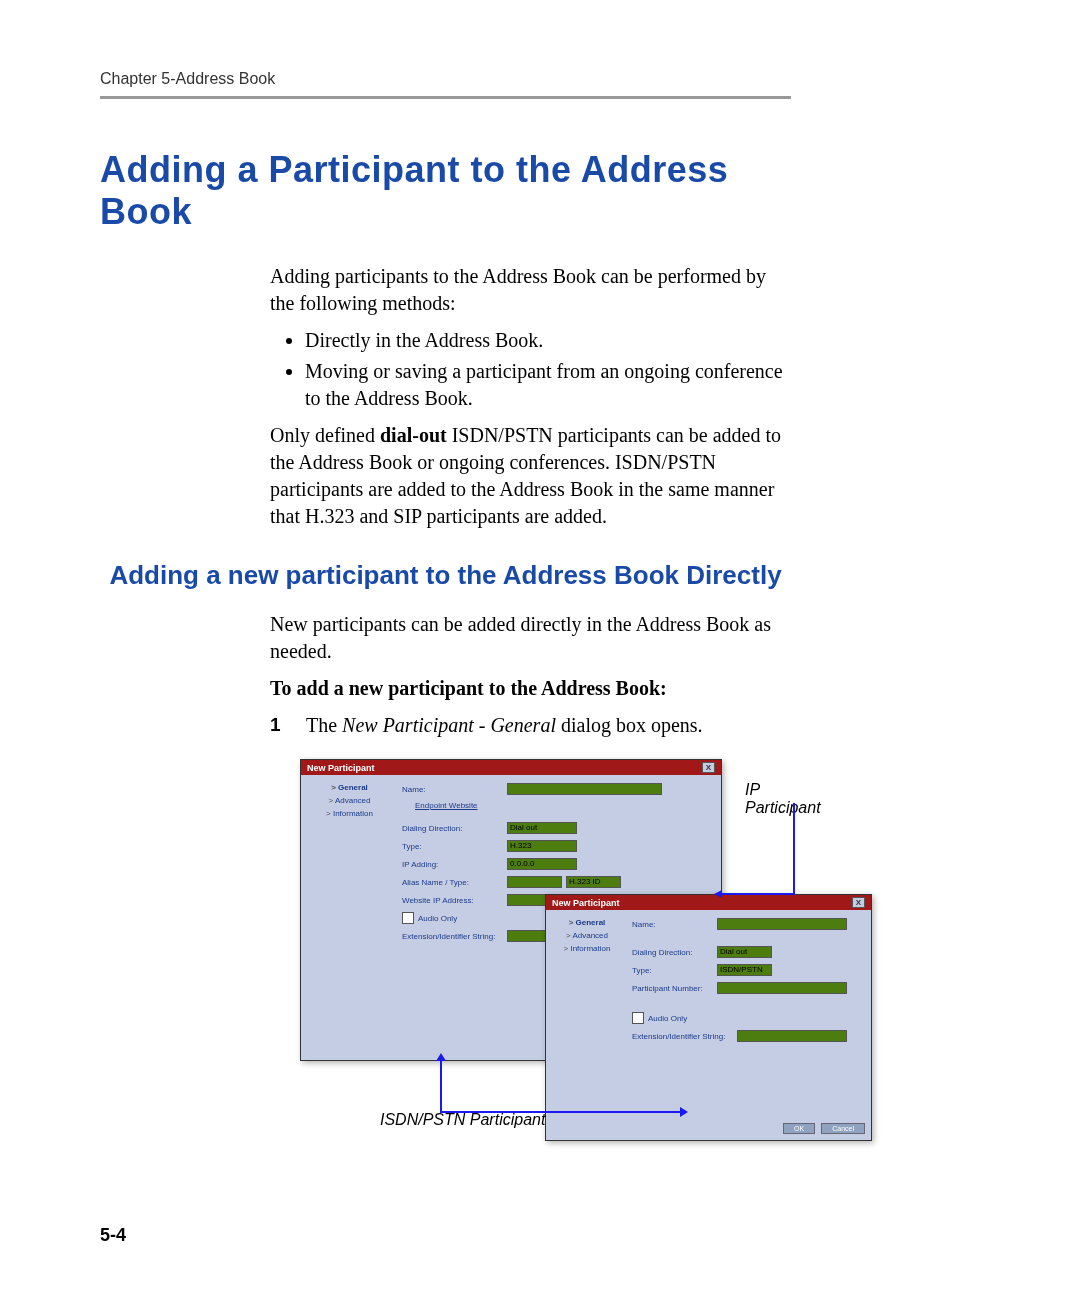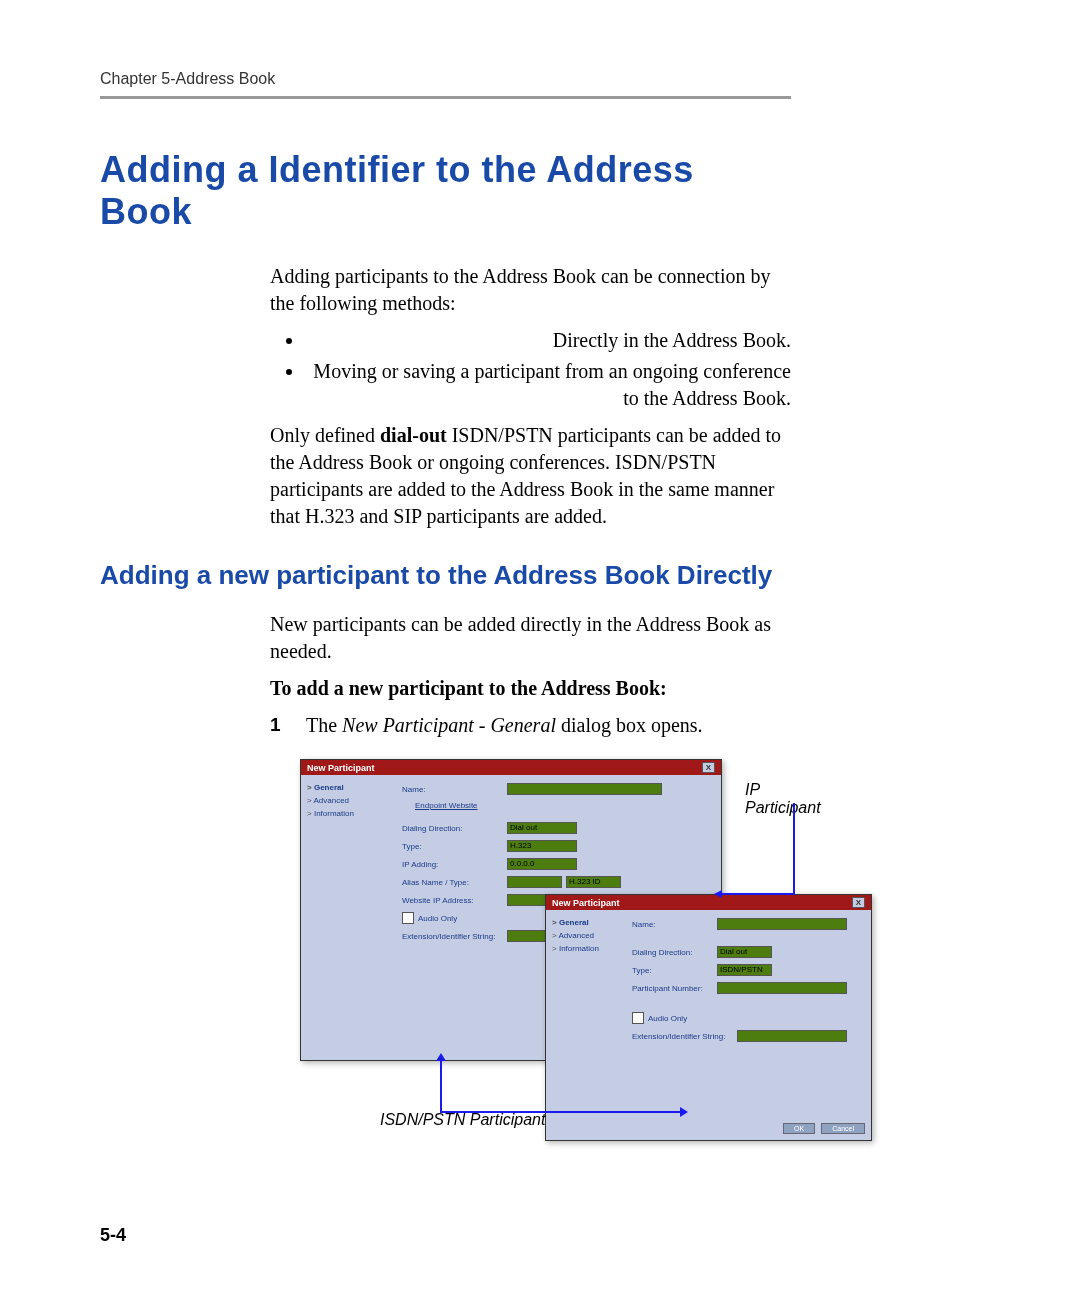--- a/index.html
+++ b/index.html
@@ -33,36 +33,36 @@
     color: #1a4aa8;
     margin: 0 0 30px 0;
     letter-spacing: 0.5px;
   }
   h2.subsection-title {
     font-family: Arial, Helvetica, sans-serif;
     font-weight: 900;
     font-size: 26px;
     color: #1a4aa8;
     margin: 30px 0 20px 0;
+    text-align: center;
   }
   .body-text {
     margin-left: 170px;
     font-size: 20px;
     line-height: 1.35;
   }
   .body-text p {
     margin: 0 0 10px 0;
   }
   ul.bullets {
     margin: 0 0 10px 0;
     padding-left: 35px;
   }
   ul.bullets li {
     margin-bottom: 4px;
-    text-align: right;
   }
   .step {
     display: flex;
     gap: 18px;
     margin-bottom: 6px;
   }
   .step-num {
     font-family: Arial, Helvetica, sans-serif;
     font-weight: bold;
     font-size: 19px;
@@ -149,20 +149,21 @@
     padding: 0 3px;
     border: 1px solid #555;
   }
   .dlg-body {
     display: flex;
     height: calc(100% - 15px);
   }
   .dlg-sidebar {
     width: 85px;
     padding: 8px 6px;
+    text-align: center;
   }
   .dlg-sidebar .nav-item {
     font-size: 8px;
     color: #1a3a8a;
     margin-bottom: 4px;
     white-space: nowrap;
   }
   .dlg-sidebar .nav-item.active { font-weight: bold; }
   .dlg-sidebar .nav-item::before {
     content: "> ";
@@ -281,24 +282,24 @@
     margin-top: 35px;
   }
 </style>
 </head>
 <body>
 
 <div class="page">
   <div class="chapter-header">Chapter 5-Address Book</div>
   <hr class="rule">
 
-  <h1 class="section-title">Adding a Identifier to the Address Book</h1>
+  <h1 class="section-title">Adding a Participant to the Address Book</h1>
 
   <div class="body-text">
-    <p>Adding participants to the Address Book can be connection by the following methods:</p>
+    <p>Adding participants to the Address Book can be performed by the following methods:</p>
     <ul class="bullets">
       <li>Directly in the Address Book.</li>
       <li>Moving or saving a participant from an ongoing conference to the Address Book.</li>
     </ul>
     <p>
       <span>Only defined </span><span class="bold">dial-out</span><span> ISDN/PSTN participants can be added to the Address Book or ongoing conferences. ISDN/PSTN participants are added to the Address Book in the same manner that H.323 and SIP participants are added.</span>
     </p>
   </div>
 
   <h2 class="subsection-title">Adding a new participant to the Address Book Directly</h2>

